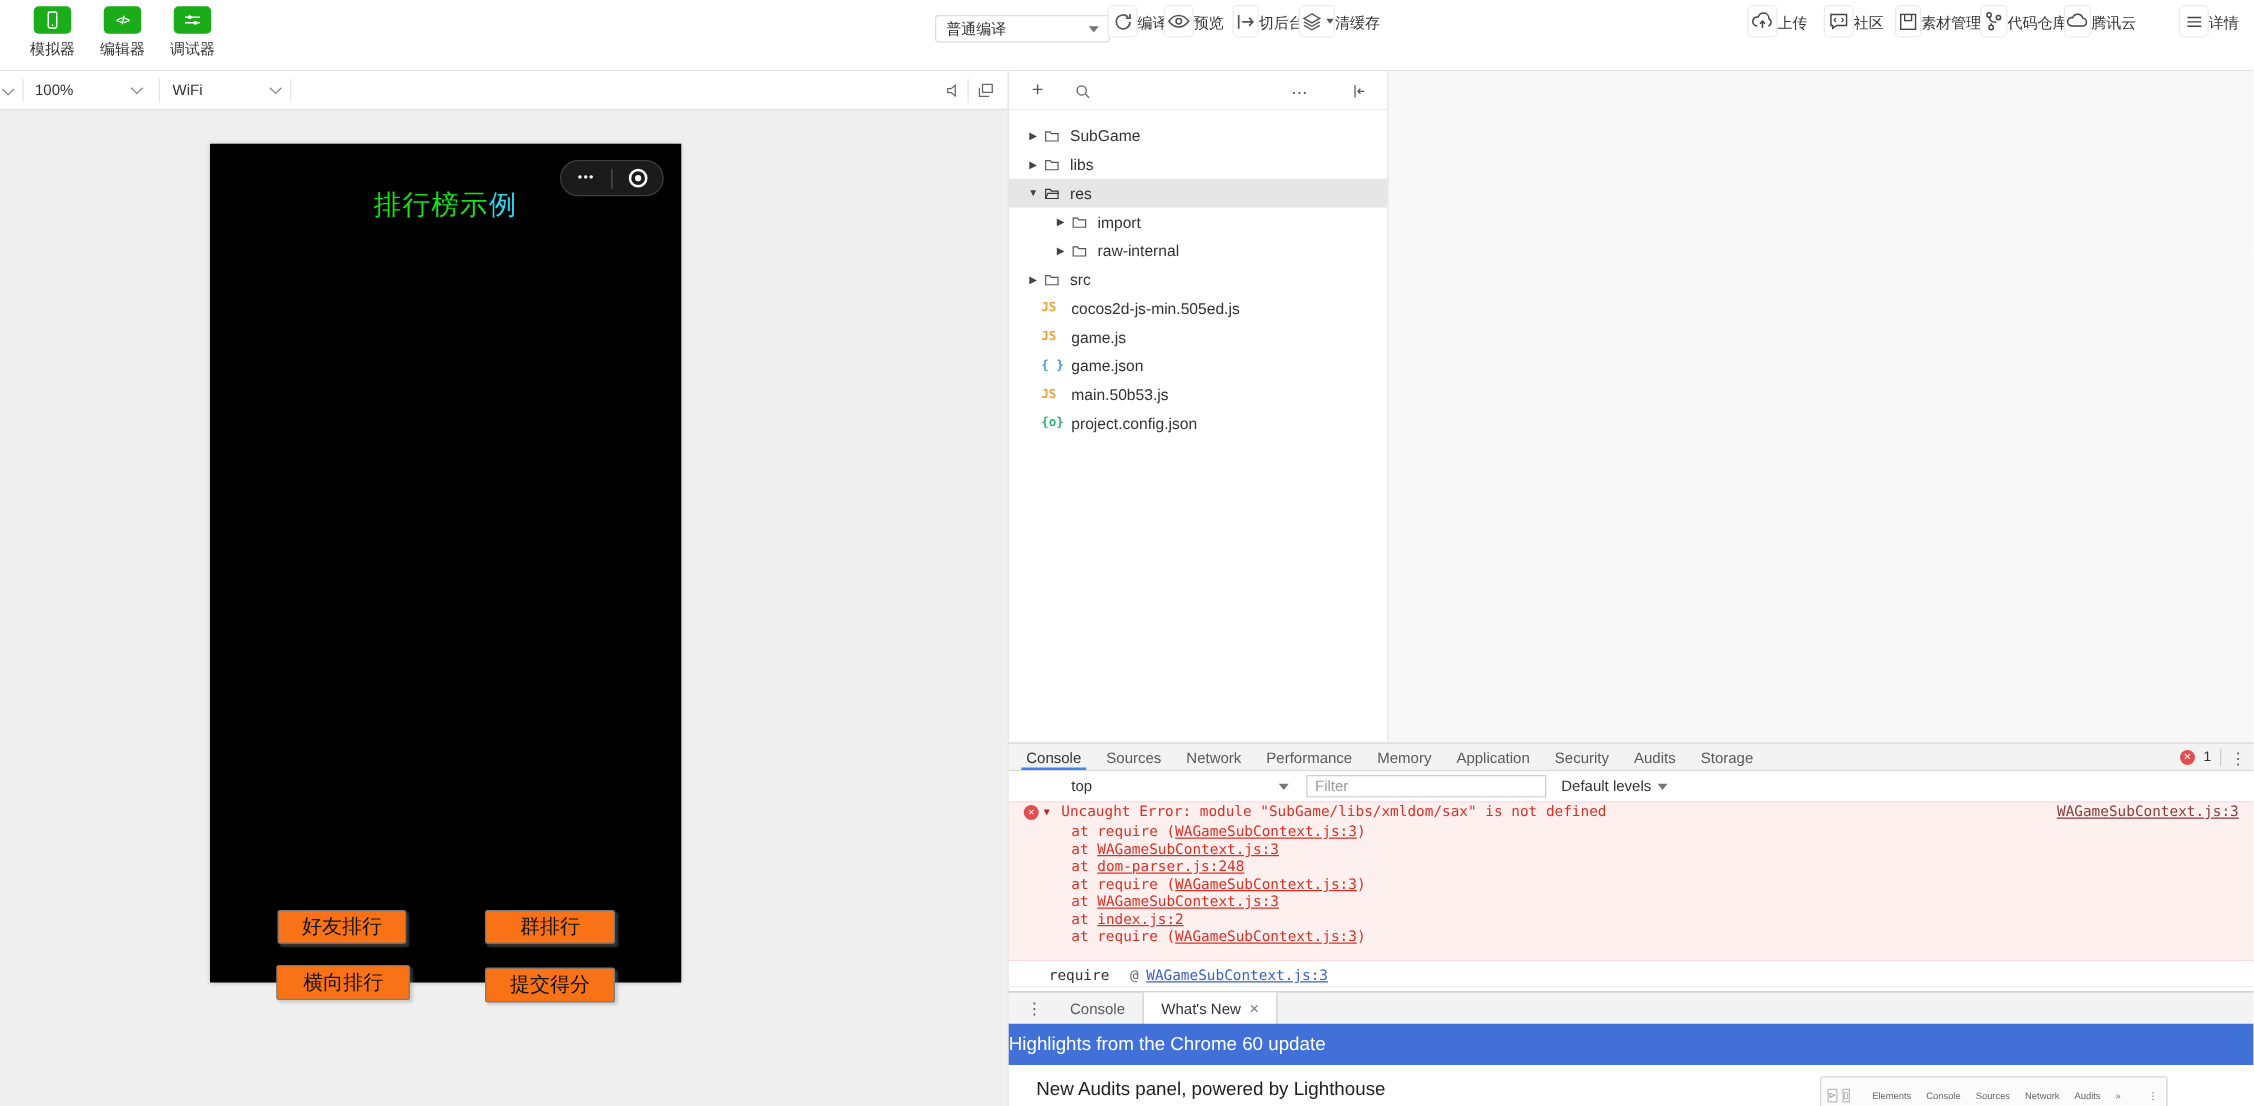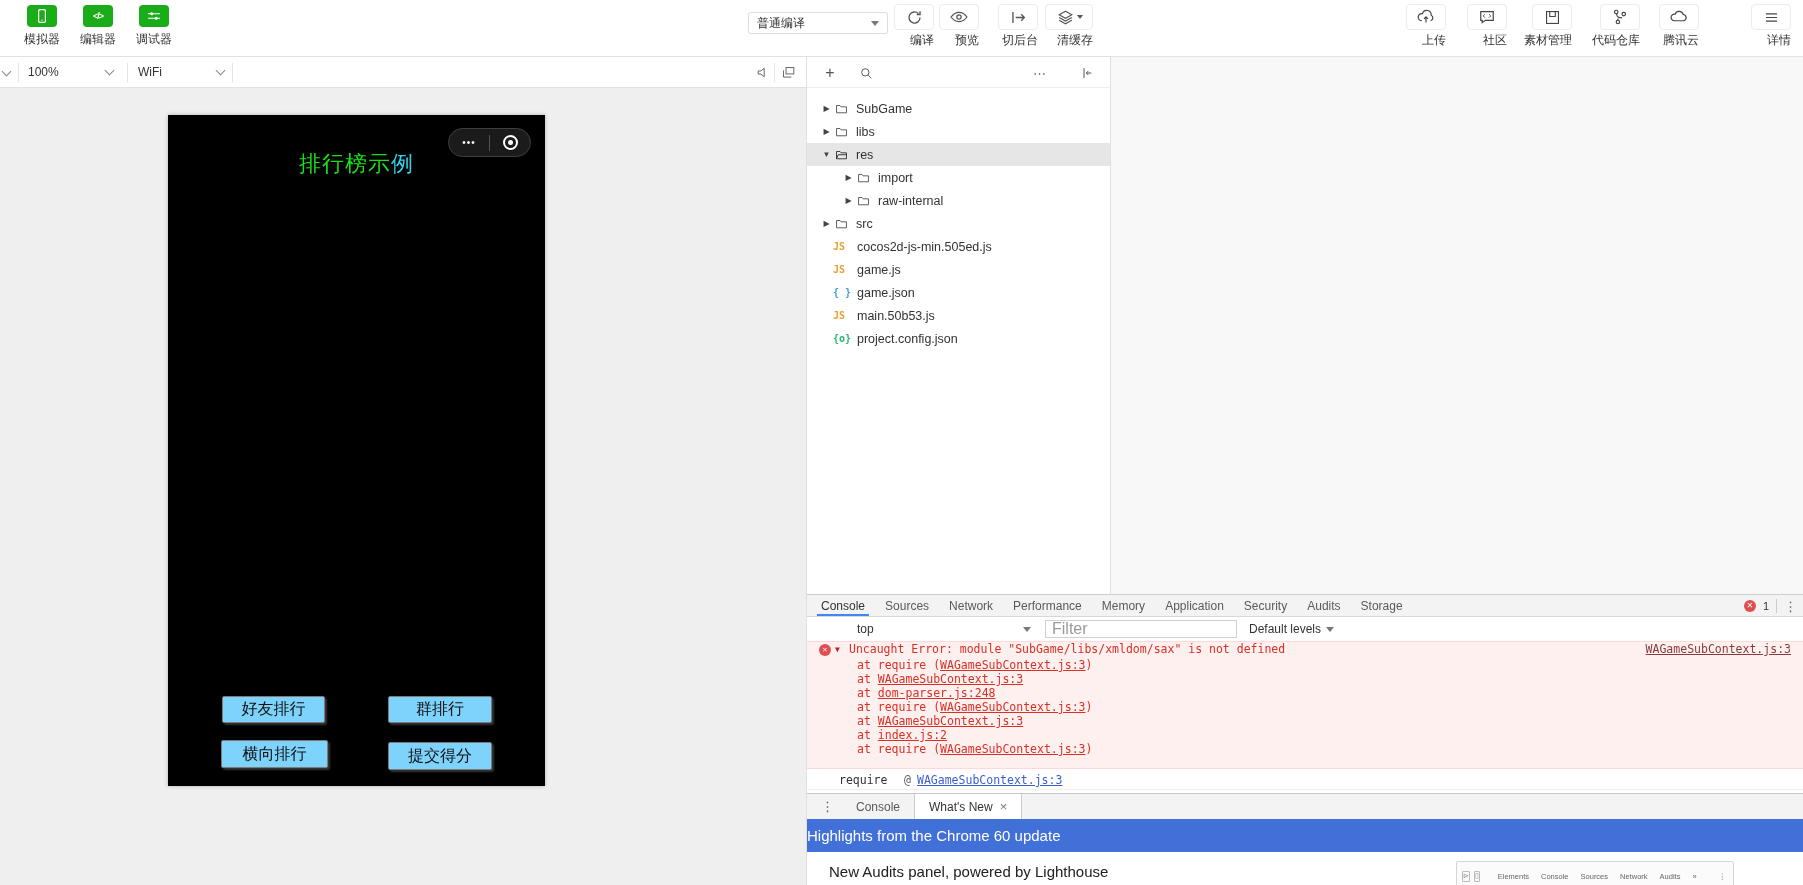--- a/index.html
+++ b/index.html
@@ -5,21 +5,21 @@
   * { box-sizing: border-box; margin: 0; padding: 0; }
   html,body { background:#fff; }
   body { font-family:"Liberation Sans", sans-serif; }
   #app { position:relative; width:1803px; height:885px; overflow:hidden; background:#fff; color:#333; }
 
   
   .toolbar { position:absolute; left:0; top:0; width:1803px; height:57px; background:#fff; border-bottom:1px solid #e2e2e2; }
   .wx-btn { position:absolute; top:5px; width:56px; display:flex; flex-direction:column; align-items:center; cursor:pointer; }
   .wx-ico { width:30px; height:22px; background:#1aad19; border-radius:4px; display:flex; align-items:center; justify-content:center; color:#fff; }
   .wx-lbl { font-size:12px; color:#333; margin-top:4px; white-space:nowrap; }
-  .tb-item { position:absolute; top:4px; display:flex; flex-direction:column; align-items:flex-end; cursor:pointer; }
+  .tb-item { position:absolute; top:4px; display:flex; flex-direction:row; align-items:center; cursor:pointer; }
   .tb-ibox { width:40px; height:26px; border:1px solid #ececec; border-radius:4px; background:#fff; display:flex; align-items:center; justify-content:center; }
   .tb-lbl { font-size:12px; color:#333; margin-top:2px; white-space:nowrap; }
   .compile-select { position:absolute; left:748px; top:12px; width:140px; height:22px; border:1px solid #ddd; border-radius:3px; background:#fff; font-size:12px; color:#333; display:flex; align-items:center; padding:0 8px; cursor:pointer; }
   .compile-select .caret { margin-left:auto; }
   .caret { width:0; height:0; border-left:4px solid transparent; border-right:4px solid transparent; border-top:5px solid #777; display:inline-block; }
   .mini-caret { width:0;height:0;border-left:3px solid transparent;border-right:3px solid transparent;border-top:4px solid #555; display:inline-block; margin-left:2px; }
 
   
   .sim-controls { position:absolute; left:0; top:57px; width:806px; height:31px; background:#fff; border-bottom:1px solid #e2e2e2; }
   .chev { display:inline-block; width:7px; height:7px; border-right:1.5px solid #888; border-bottom:1.5px solid #888; transform:rotate(45deg); }
@@ -29,21 +29,21 @@
   
   .sim-area { position:absolute; left:0; top:88px; width:806px; height:797px; background:#efefef; }
   .phone { position:absolute; left:168px; top:27px; width:377px; height:671px; background:#000; box-shadow:0 0 4px rgba(0,0,0,0.25); }
   .game-title { position:absolute; left:0; right:0; top:34px; text-align:center; font-size:22px; letter-spacing:1px; }
   .capsule { position:absolute; left:280px; top:13px; width:83px; height:29px; border:1px solid #3f3f3f; border-radius:15px; background:#1b1b1b; display:flex; align-items:center; }
   .cap-dots { flex:1; text-align:center; color:#fff; font-size:10px; letter-spacing:1px; cursor:pointer; }
   .cap-div { width:1px; height:16px; background:#555; }
   .cap-exit { flex:1; display:flex; align-items:center; justify-content:center; cursor:pointer; }
   .ring { width:15px; height:15px; border:2px solid #fff; border-radius:50%; display:flex; align-items:center; justify-content:center; }
   .ring i { width:5px; height:5px; background:#fff; border-radius:50%; }
-  .gbtn { position:absolute; background:#7dd3fc; border:1px solid #7a7a7a; border-radius:2px; color:#111; font-size:16px; display:flex; align-items:center; justify-content:center; cursor:pointer; box-shadow:2px 2px 2px rgba(150,150,150,0.35); white-space:nowrap; }
+  .gbtn { position:absolute; background:#f97316; border:1px solid #7a7a7a; border-radius:2px; color:#111; font-size:16px; display:flex; align-items:center; justify-content:center; cursor:pointer; box-shadow:2px 2px 2px rgba(150,150,150,0.35); white-space:nowrap;margin-top:32px; }
 
   
   .file-panel { position:absolute; left:806px; top:57px; width:305px; height:537px; background:#fff; border-left:1px solid #e0e0e0; border-right:1px solid #e0e0e0; }
   .fp-header { position:absolute; left:0; top:0; width:100%; height:31px; border-bottom:1px solid #eee; }
   .fp-ic { position:absolute; top:5px; width:22px; height:22px; display:flex; align-items:center; justify-content:center; cursor:pointer; color:#555; }
   .tree { position:absolute; left:0; top:40px; width:100%; }
   .trow { height:23px; display:flex; align-items:center; font-size:12.5px; color:#333; cursor:pointer; }
   .trow.sel { background:#e6e6e6; }
   .trow .arr { width:11px; font-size:8px; color:#444; flex:none; text-align:center; }
   .trow .fico { width:17px; flex:none; display:flex; align-items:center; margin:0 5px 0 2px; }
@@ -63,21 +63,21 @@
   .dt-tabbar { position:absolute; left:0; top:0; width:100%; height:22px; background:#f3f3f3; border-bottom:1px solid #d8d8d8; display:flex; align-items:stretch; padding-left:4px; }
   .dt-tab { font-size:12px; color:#5a5a5a; padding:0 10px; display:flex; align-items:center; cursor:pointer; position:relative; }
   .dt-tab.active { color:#333; }
   .dt-tab.active::after { content:""; position:absolute; left:6px; right:6px; bottom:0; height:2px; background:#4285f4; }
   .dt-right { position:absolute; right:6px; top:0; height:22px; display:flex; align-items:center; gap:7px; }
   .errball { width:12px; height:12px; border-radius:50%; background:#e04f4f; color:#fff; font-size:8px; line-height:12px; text-align:center; cursor:pointer; }
   .dt-count { font-size:11px; color:#333; }
   .dt-kebab { color:#5a5a5a; font-size:13px; cursor:pointer; }
   .dt-toolbar { position:absolute; left:0; top:22px; width:100%; height:24px; background:#fff; display:flex; align-items:center; }
   .ctx-select { position:absolute; left:44px; top:3px; width:186px; height:18px; font-size:12px; color:#333; display:flex; align-items:center; padding:0 6px; cursor:pointer; }
-  .filter-input { position:absolute; left:238px; top:3px; width:192px; height:18px; border:1px solid #d0d0d0; font-size:16px; padding:4px 6px; color:#a21caf; font-family:"Liberation Sans",sans-serif; }
+  .filter-input { position:absolute; left:238px; top:3px; width:192px; height:18px; border:1px solid #d0d0d0; font-size:12px; padding:4px 6px; color:#a21caf; font-family:"Liberation Sans",sans-serif; }
   .filter-input::placeholder { color:#9a9a9a; }
   .lvl-select { position:absolute; left:442px; top:3px; height:18px; font-size:12px; color:#333; display:flex; align-items:center; gap:5px; cursor:pointer; }
   .err-block { position:absolute; left:0; top:46px; width:100%; height:128px; background:#fff0f0; border-top:1px solid #ffd9d9; border-bottom:1px solid #ffd9d9; font-family:"DejaVu Sans Mono", monospace; font-size:11.5px; color:#d93025; }
   .err-head { position:relative; height:16px; line-height:15px; padding-left:42px; white-space:nowrap; }
   .err-x { position:absolute; left:12px; top:2px; }
   .err-tri { position:absolute; left:28px; top:0; font-size:8px; color:#b22; cursor:pointer; }
   .err-srclink { position:absolute; right:12px; top:0; color:#883b3b; text-decoration:underline; cursor:pointer; }
   .stk { height:14px; line-height:14px; padding-left:50px; white-space:nowrap; }
   .stk a, .err-link { color:#d93025; text-decoration:underline; cursor:pointer; }
   .err-footer { position:absolute; left:0; top:174px; width:100%; height:21px; background:#fff; border-bottom:1px solid #f0f0f0; font-family:"DejaVu Sans Mono", monospace; font-size:11.5px; }

